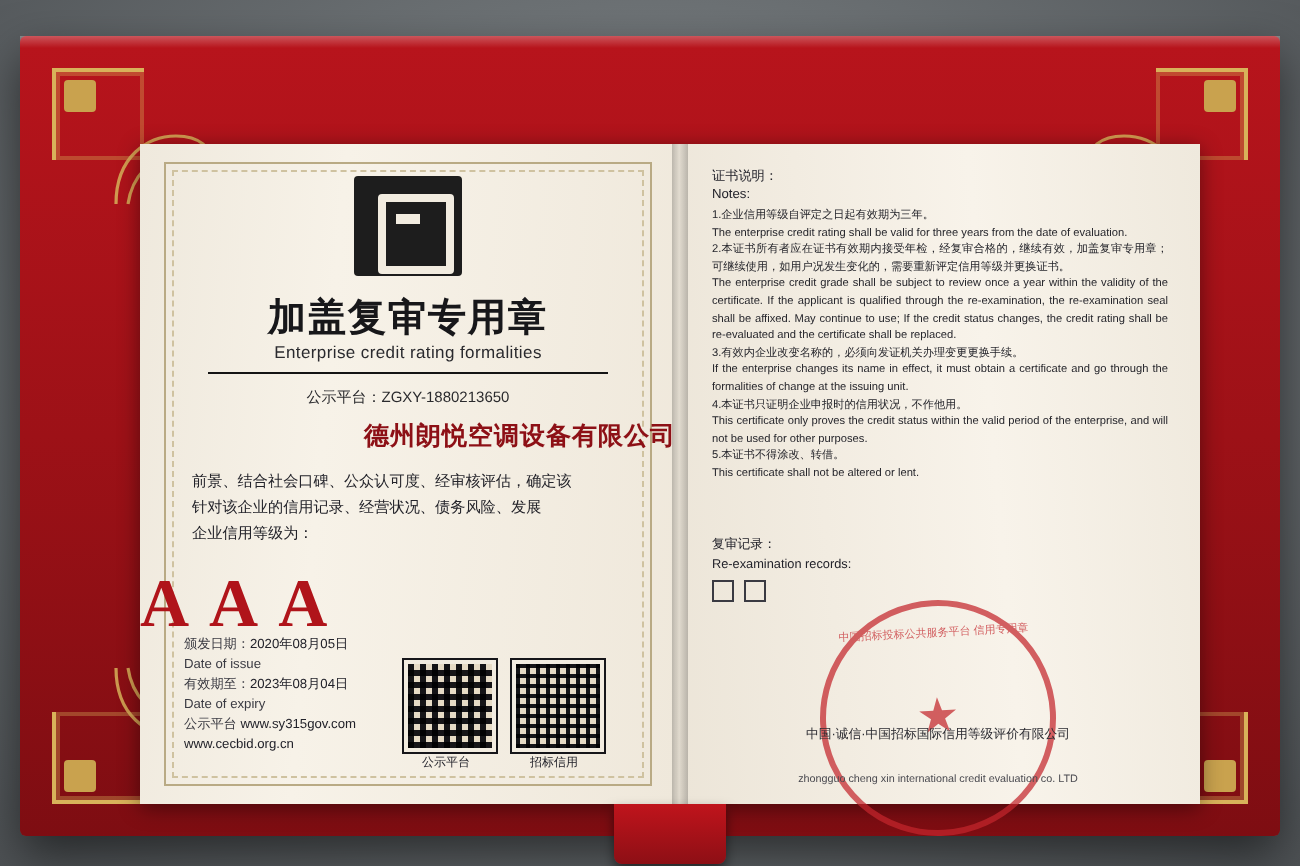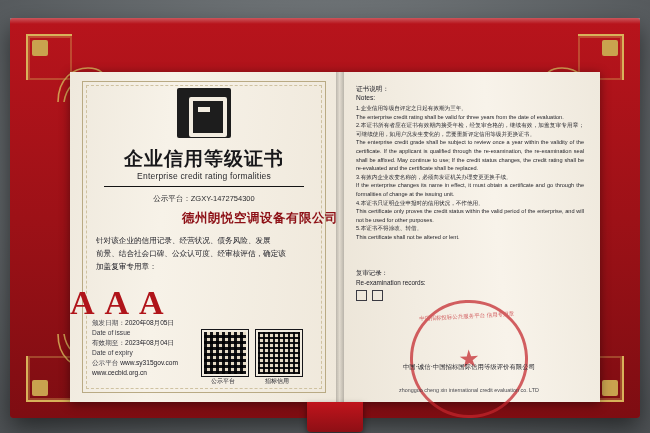--- a/index.html
+++ b/index.html
@@ -230,34 +230,34 @@
         </svg>
     </div>
 
     <div class="spread">
 
       <div class="page left">
         <div class="cert-border"></div>
 
         <div class="seal-logo"></div>
 
-        <div class="title-cn">企业信用等级证书</div>
+        <div class="title-cn">加盖复审专用章</div>
         <div class="title-en">Enterprise credit rating formalities</div>
         <div class="rule"></div>
 
         <div class="cert-no">
-          <span>公示平台：</span><span>ZGXY-1472754300</span>
+          <span>公示平台：</span><span>ZGXY-1880213650</span>
         </div>
 
         <div class="company">德州朗悦空调设备有限公司</div>
 
         <div class="body-cn">
+          <div>前景、结合社会口碑、公众认可度、经审核评估，确定该</div>
           <div>针对该企业的信用记录、经营状况、债务风险、发展</div>
-          <div>前景、结合社会口碑、公众认可度、经审核评估，确定该</div>
-          <div>加盖复审专用章：</div>
+          <div>企业信用等级为：</div>
         </div>
 
         <div class="grade">AAA</div>
 
         <div class="dates">
           <div>
             <span class="lbl">颁发日期：</span><span>2020年08月05日</span>
           </div>
           <div class="lbl">Date of issue</div>
           <div>

